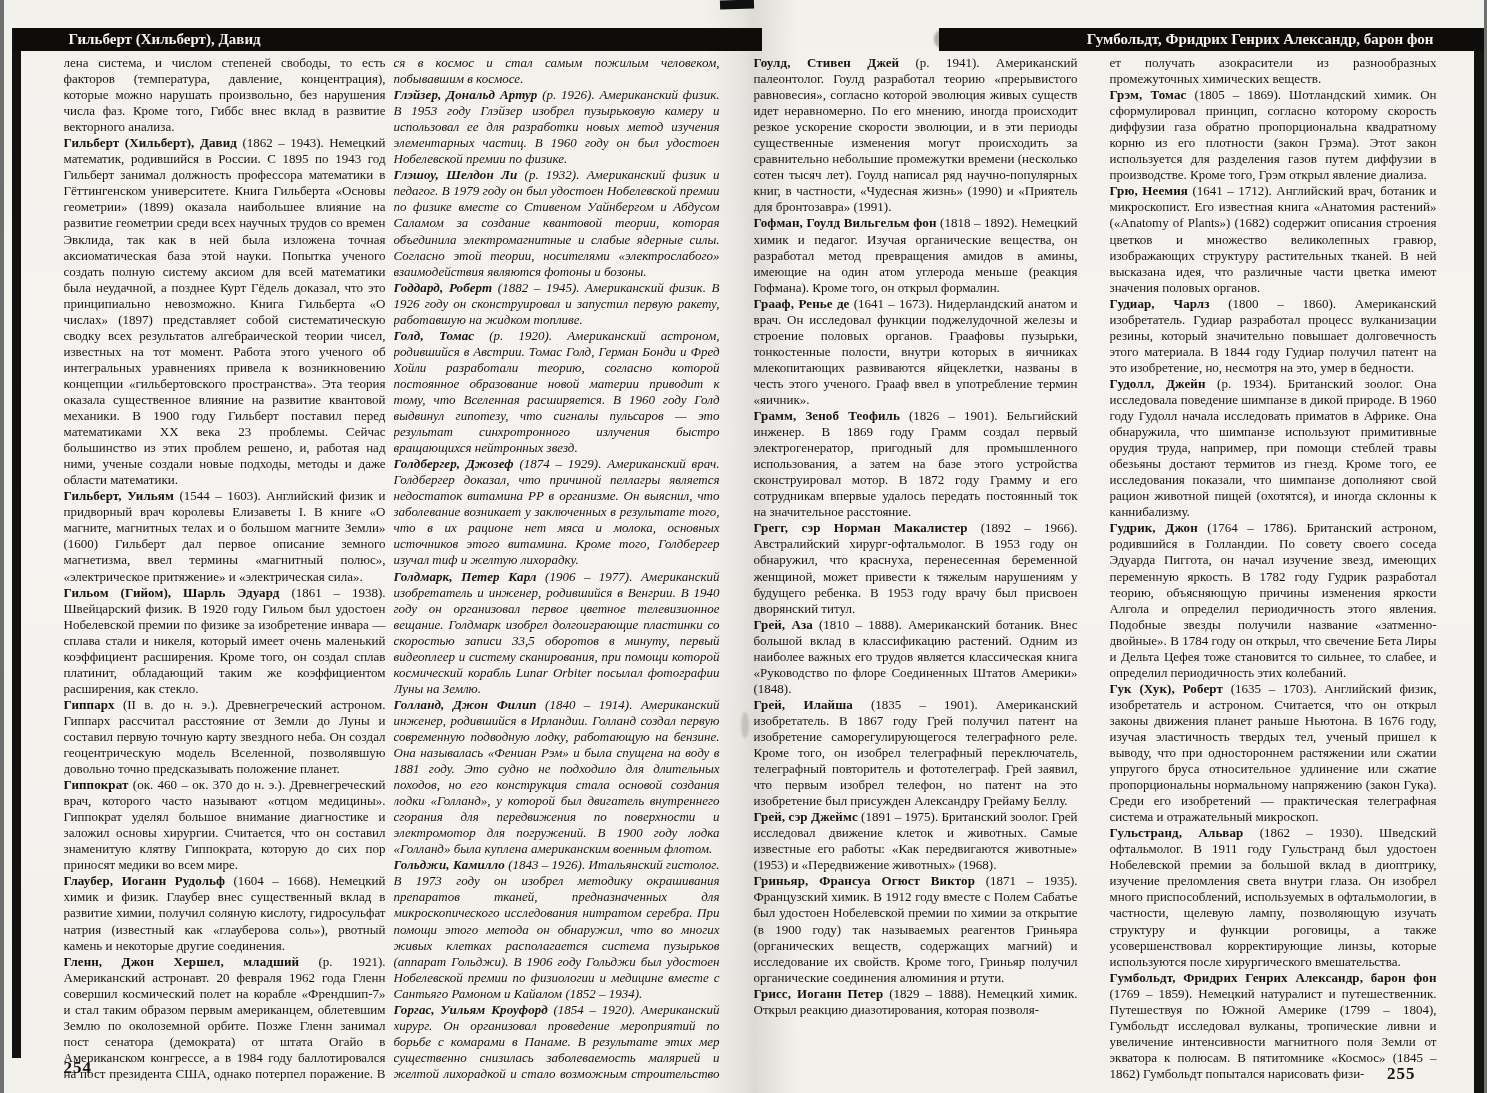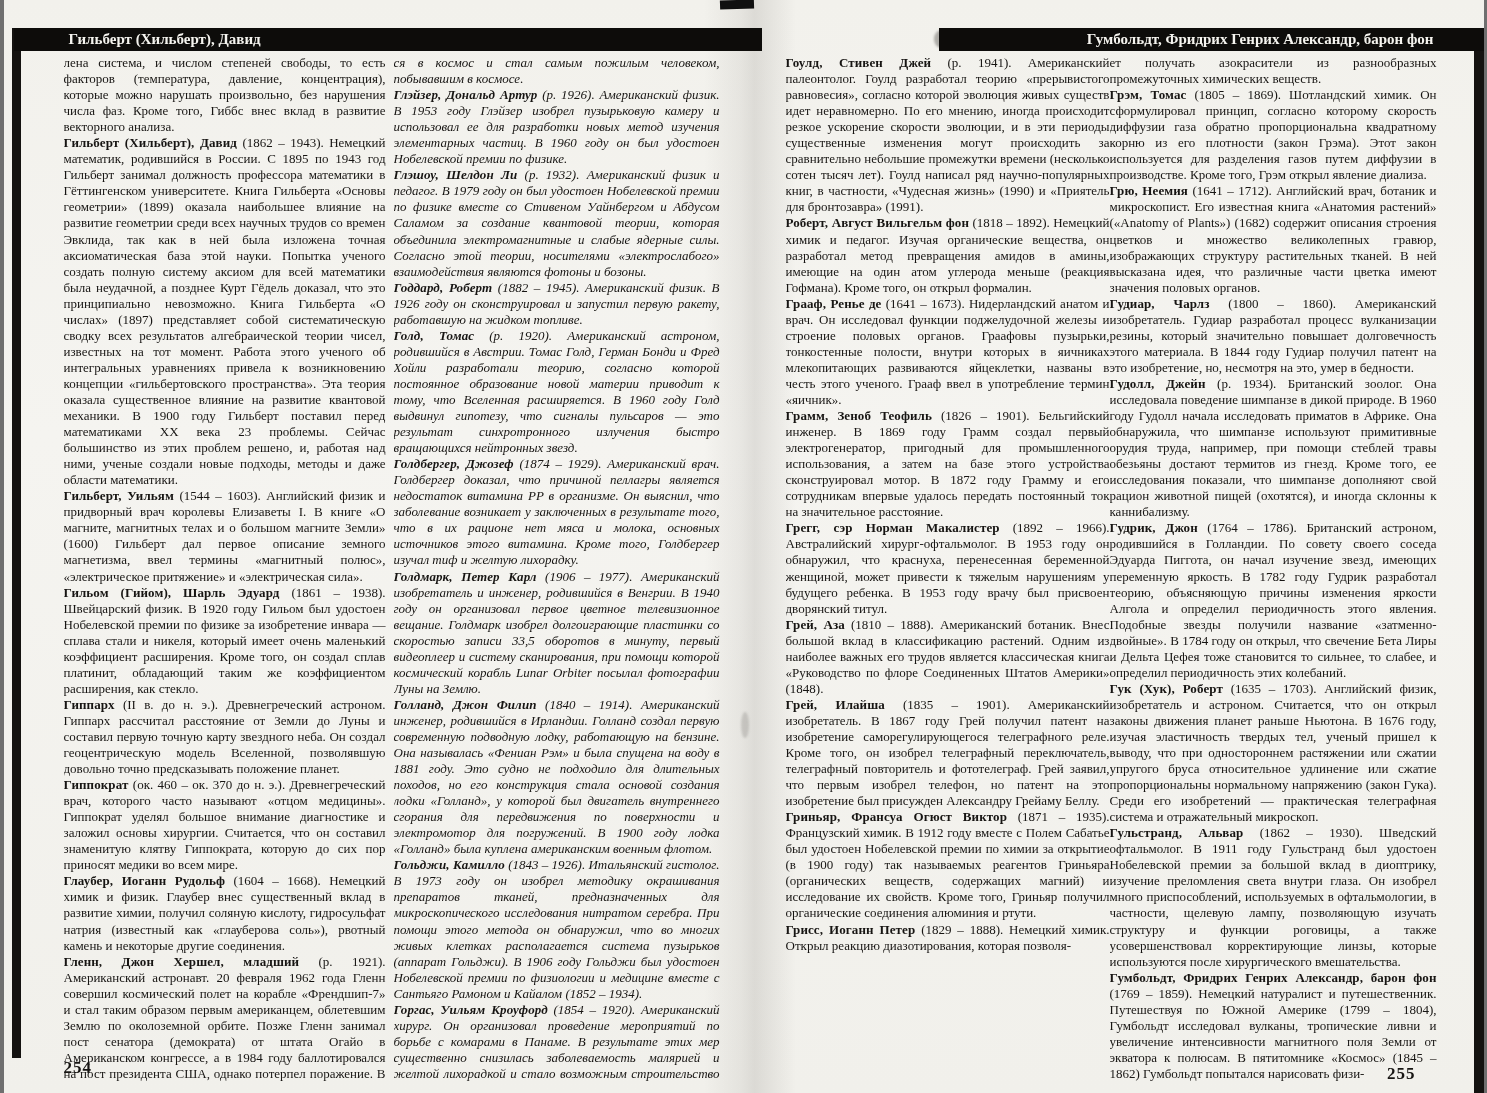--- a/index.html
+++ b/index.html
@@ -45,21 +45,21 @@
     position: absolute; top: 55px; height: 1026px;
     overflow: hidden;
     font-size: 13px; line-height: 16.05px;
     text-align: justify;
     hyphens: auto; -webkit-hyphens: auto;
   }
   .col p { margin: 0; padding: 0; }
   .col p b { letter-spacing: 0.1px; }
   #col-l1 { left: 60px;   width: 322px; }
   #col-l2 { left: 390px;  width: 326px; font-style: italic; }
-  #col-r1 { left: 782px;  width: 324px; }
+  #col-r1 { left: 750px;  width: 324px; }
   #col-r2 { left: 1106px; width: 327px; }
 
   .page-number {
     position: absolute; font-size: 17px; letter-spacing: 1px; font-weight: bold;
   }
   #pn-left  { left: 60px;  top: 1058px; }
   #pn-right { right: 68px; top: 1064px; }
 </style>
 </head>
 <body>
@@ -93,26 +93,27 @@
       <p><b>Годдард, Роберт</b> (1882 – 1945). Американский физик. В 1926 году он сконструировал и запустил первую ракету, работавшую на жидком топливе.</p>
       <p><b>Голд, Томас</b> (р. 1920). Американский астроном, родившийся в Австрии. Томас Голд, Герман Бонди и Фред Хойли разработали теорию, согласно которой постоянное образование новой материи приводит к тому, что Вселенная расширяется. В 1960 году Голд выдвинул гипотезу, что сигналы пульсаров — это результат синхротронного излучения быстро вращающихся нейтронных звезд.</p>
       <p><b>Голдбергер, Джозеф</b> (1874 – 1929). Американский врач. Голдбергер доказал, что причиной пеллагры является недостаток витамина PP в организме. Он выяснил, что заболевание возникает у заключенных в результате того, что в их рационе нет мяса и молока, основных источников этого витамина. Кроме того, Голдбергер изучал тиф и желтую лихорадку.</p>
       <p><b>Голдмарк, Петер Карл</b> (1906 – 1977). Американский изобретатель и инженер, родившийся в Венгрии. В 1940 году он организовал первое цветное телевизионное вещание. Голдмарк изобрел долгоиграющие пластинки со скоростью записи 33,5 оборотов в минуту, первый видеоплеер и систему сканирования, при помощи которой космический корабль Lunar Orbiter посылал фотографии Луны на Землю.</p>
       <p><b>Голланд, Джон Филип</b> (1840 – 1914). Американский инженер, родившийся в Ирландии. Голланд создал первую современную подводную лодку, работающую на бензине. Она называлась «Фениан Рэм» и была спущена на воду в 1881 году. Это судно не подходило для длительных походов, но его конструкция стала основой создания лодки «Голланд», у которой был двигатель внутреннего сгорания для передвижения по поверхности и электромотор для погружений. В 1900 году лодка «Голланд» была куплена американским военным флотом.</p>
       <p><b>Гольджи, Камилло</b> (1843 – 1926). Итальянский гистолог. В 1973 году он изобрел методику окрашивания препаратов тканей, предназначенных для микроскопического исследования нитратом серебра. При помощи этого метода он обнаружил, что во многих живых клетках располагается система пузырьков (аппарат Гольджи). В 1906 году Гольджи был удостоен Нобелевской премии по физиологии и медицине вместе с Сантьяго Рамоном и Кайалом (1852 – 1934).</p>
       <p><b>Горгас, Уильям Кроуфорд</b> (1854 – 1920). Американский хирург. Он организовал проведение мероприятий по борьбе с комарами в Панаме. В результате этих мер существенно снизилась заболеваемость малярией и желтой лихорадкой и стало возможным строительство Панамского канала.</p>
     </div>
   <div id="col-r1" class="col">
       <p><b>Гоулд, Стивен Джей</b> (р. 1941). Американский палеонтолог. Гоулд разработал теорию «прерывистого равновесия», согласно которой эволюция живых существ идет неравномерно. По его мнению, иногда происходит резкое ускорение скорости эволюции, и в эти периоды существенные изменения могут происходить за сравнительно небольшие промежутки времени (несколько сотен тысяч лет). Гоулд написал ряд научно-популярных книг, в частности, «Чудесная жизнь» (1990) и «Приятель для бронтозавра» (1991).</p>
-      <p><b>Роберт, Август Вильгельм фон</b> (1818 – 1892). Немецкий химик и педагог. Изучая органические вещества, он разработал метод превращения амидов в амины, имеющие на один атом углерода меньше (реакция Гофмана). Кроме того, он открыл формалин.</p>
+      <p><b>Гофман, Гоулд Вильгельм фон</b> (1818 – 1892). Немецкий химик и педагог. Изучая органические вещества, он разработал метод превращения амидов в амины, имеющие на один атом углерода меньше (реакция Гофмана). Кроме того, он открыл формалин.</p>
       <p><b>Грааф, Ренье де</b> (1641 – 1673). Нидерландский анатом и врач. Он исследовал функции поджелудочной железы и строение половых органов. Граафовы пузырьки, тонкостенные полости, внутри которых в яичниках млекопитающих развиваются яйцеклетки, названы в честь этого ученого. Грааф ввел в употребление термин «яичник».</p>
       <p><b>Грамм, Зеноб Теофиль</b> (1826 – 1901). Бельгийский инженер. В 1869 году Грамм создал первый электрогенератор, пригодный для промышленного использования, а затем на базе этого устройства сконструировал мотор. В 1872 году Грамму и его сотрудникам впервые удалось передать постоянный ток на значительное расстояние.</p>
       <p><b>Грегг, сэр Норман Макалистер</b> (1892 – 1966). Австралийский хирург-офтальмолог. В 1953 году он обнаружил, что краснуха, перенесенная беременной женщиной, может привести к тяжелым нарушениям у будущего ребенка. В 1953 году врачу был присвоен дворянский титул.</p>
       <p><b>Грей, Аза</b> (1810 – 1888). Американский ботаник. Внес большой вклад в классификацию растений. Одним из наиболее важных его трудов является классическая книга «Руководство по флоре Соединенных Штатов Америки» (1848).</p>
       <p><b>Грей, Илайша</b> (1835 – 1901). Американский изобретатель. В 1867 году Грей получил патент на изобретение саморегулирующегося телеграфного реле. Кроме того, он изобрел телеграфный переключатель, телеграфный повторитель и фототелеграф. Грей заявил, что первым изобрел телефон, но патент на это изобретение был присужден Александру Грейаму Беллу.</p>
+      <p><b>Грей, сэр Джеймс</b> (1891 – 1975). Британский зоолог. Грей исследовал движение клеток и животных. Самые известные его работы: «Как передвигаются животные» (1953) и «Передвижение животных» (1968).</p>
       <p><b>Гриньяр, Франсуа Огюст Виктор</b> (1871 – 1935). Французский химик. В 1912 году вместе с Полем Сабатье был удостоен Нобелевской премии по химии за открытие (в 1900 году) так называемых реагентов Гриньяра (органических веществ, содержащих магний) и исследование их свойств. Кроме того, Гриньяр получил органические соединения алюминия и ртути.</p>
       <p><b>Грисс, Иоганн Петер</b> (1829 – 1888). Немецкий химик. Открыл реакцию диазотирования, которая позволя-</p>
     </div>
   <div id="col-r2" class="col">
       <p>ет получать азокрасители из разнообразных промежуточных химических веществ.</p>
       <p><b>Грэм, Томас</b> (1805 – 1869). Шотландский химик. Он сформулировал принцип, согласно которому скорость диффузии газа обратно пропорциональна квадратному корню из его плотности (закон Грэма). Этот закон используется для разделения газов путем диффузии в производстве. Кроме того, Грэм открыл явление диализа.</p>
       <p><b>Грю, Неемия</b> (1641 – 1712). Английский врач, ботаник и микроскопист. Его известная книга «Анатомия растений» («Anatomy of Plants») (1682) содержит описания строения цветков и множество великолепных гравюр, изображающих структуру растительных тканей. В ней высказана идея, что различные части цветка имеют значения половых органов.</p>
       <p><b>Гудиар, Чарлз</b> (1800 – 1860). Американский изобретатель. Гудиар разработал процесс вулканизации резины, который значительно повышает долговечность этого материала. В 1844 году Гудиар получил патент на это изобретение, но, несмотря на это, умер в бедности.</p>
       <p><b>Гудолл, Джейн</b> (р. 1934). Британский зоолог. Она исследовала поведение шимпанзе в дикой природе. В 1960 году Гудолл начала исследовать приматов в Африке. Она обнаружила, что шимпанзе используют примитивные орудия труда, например, при помощи стеблей травы обезьяны достают термитов из гнезд. Кроме того, ее исследования показали, что шимпанзе дополняют свой рацион животной пищей (охотятся), и иногда склонны к каннибализму.</p>
       <p><b>Гудрик, Джон</b> (1764 – 1786). Британский астроном, родившийся в Голландии. По совету своего соседа Эдуарда Пиггота, он начал изучение звезд, имеющих переменную яркость. В 1782 году Гудрик разработал теорию, объясняющую причины изменения яркости Алгола и определил периодичность этого явления. Подобные звезды получили название «затменно-двойные». В 1784 году он открыл, что свечение Бета Лиры и Дельта Цефея тоже становится то сильнее, то слабее, и определил периодичность этих колебаний.</p>

